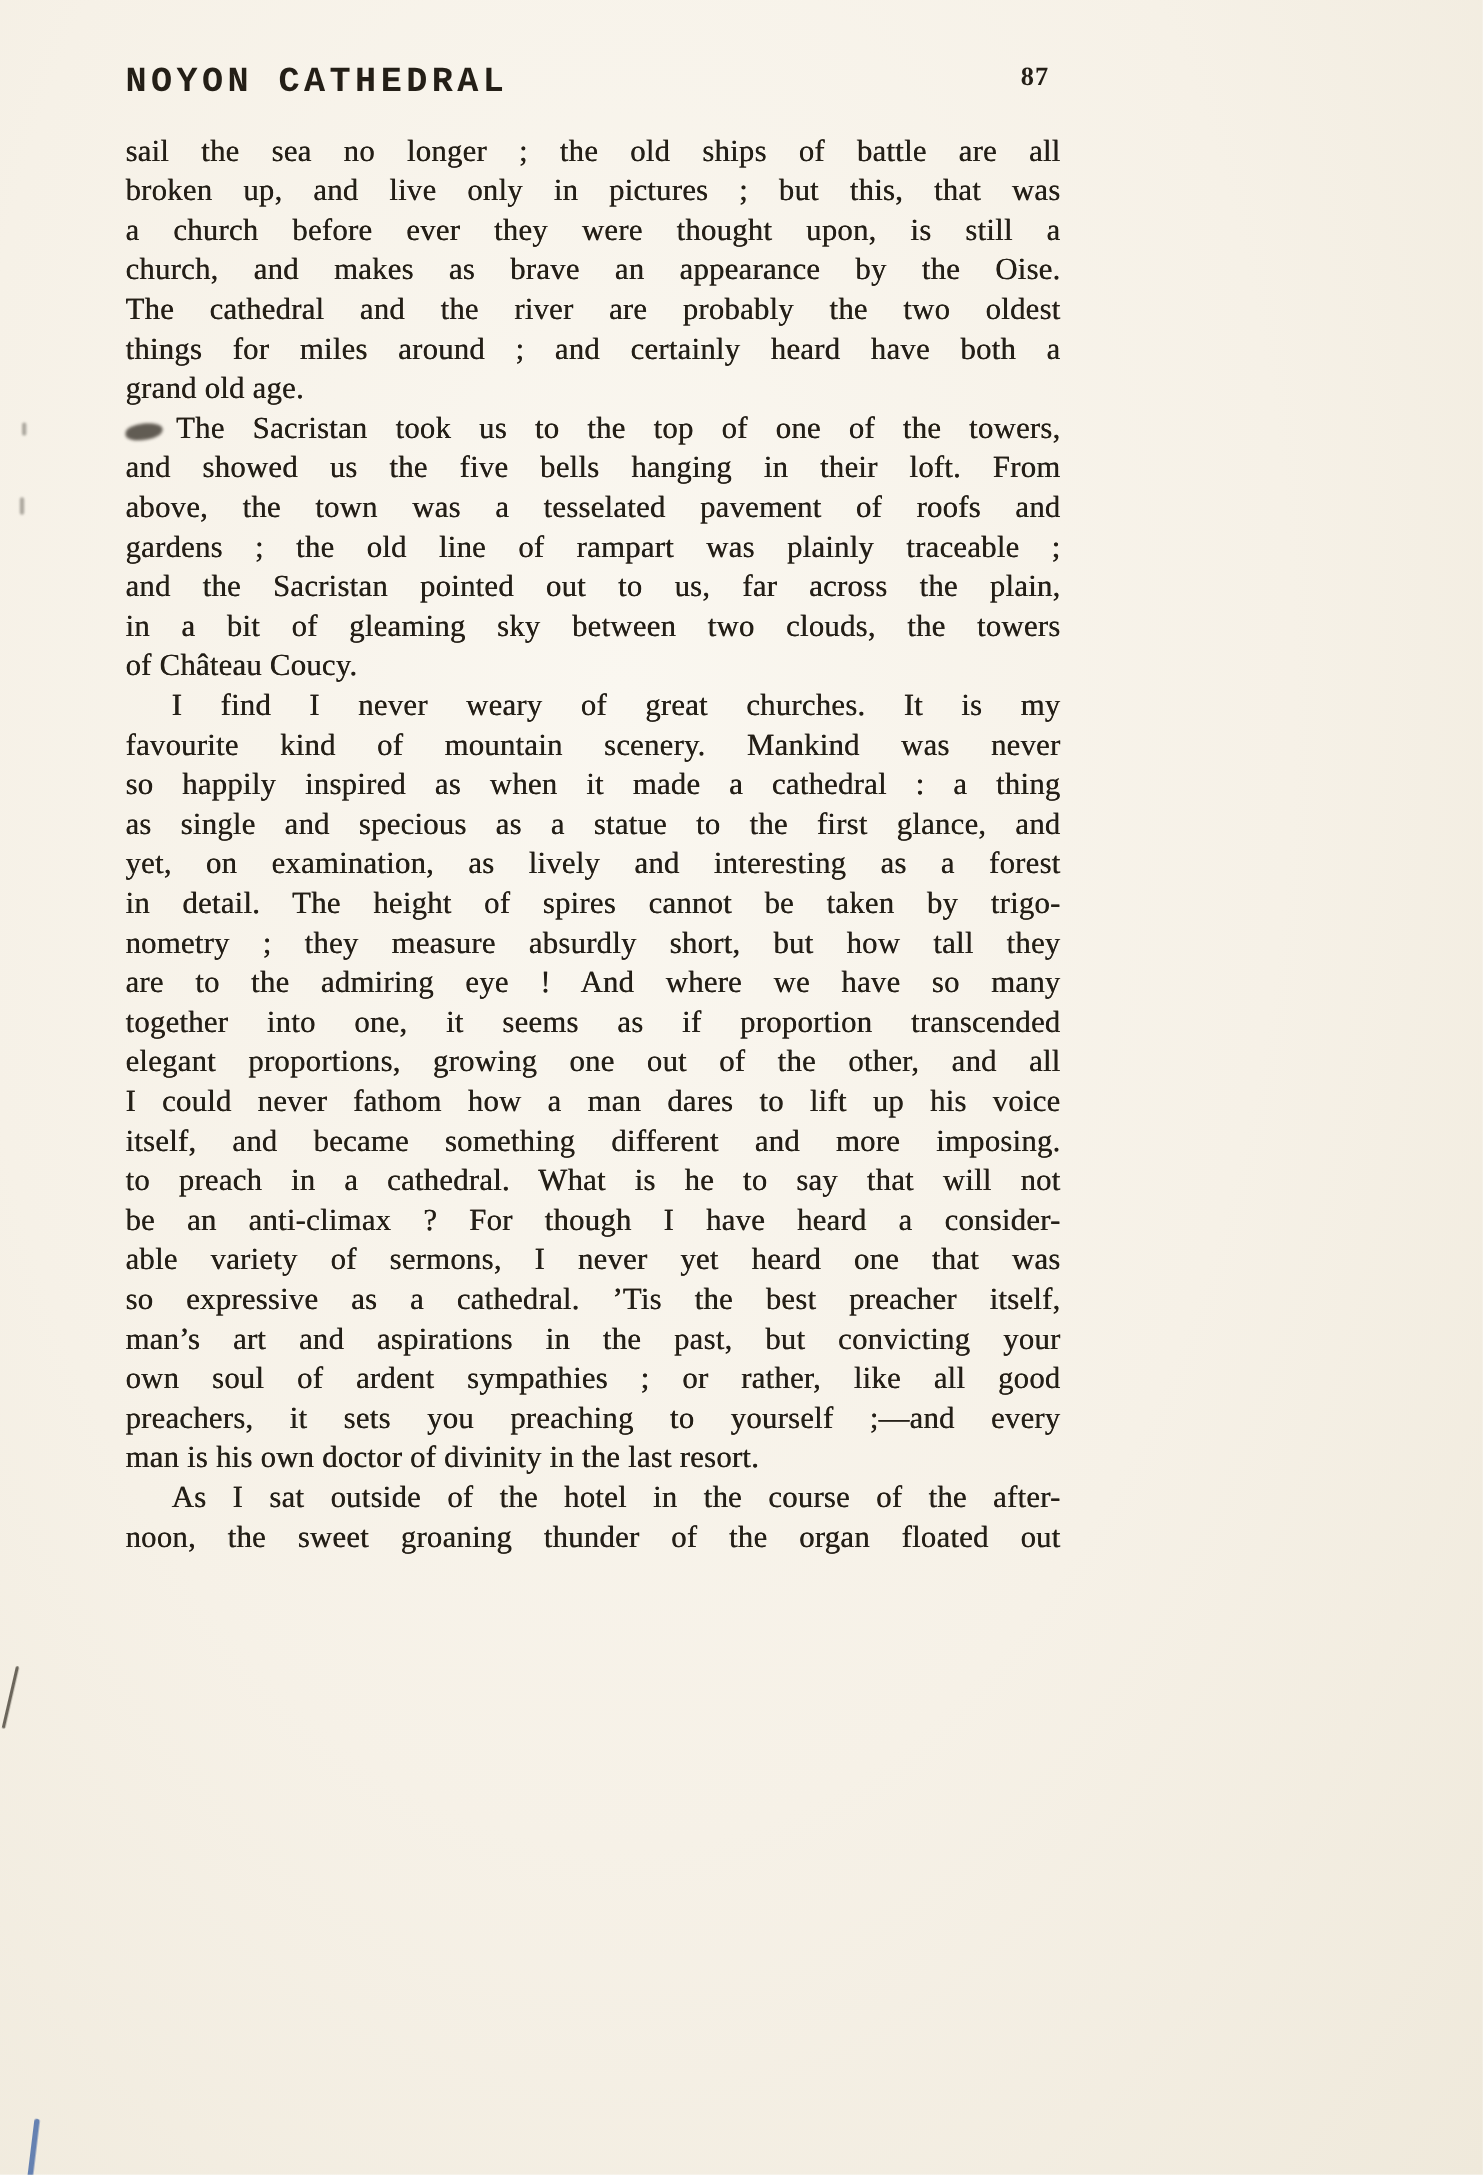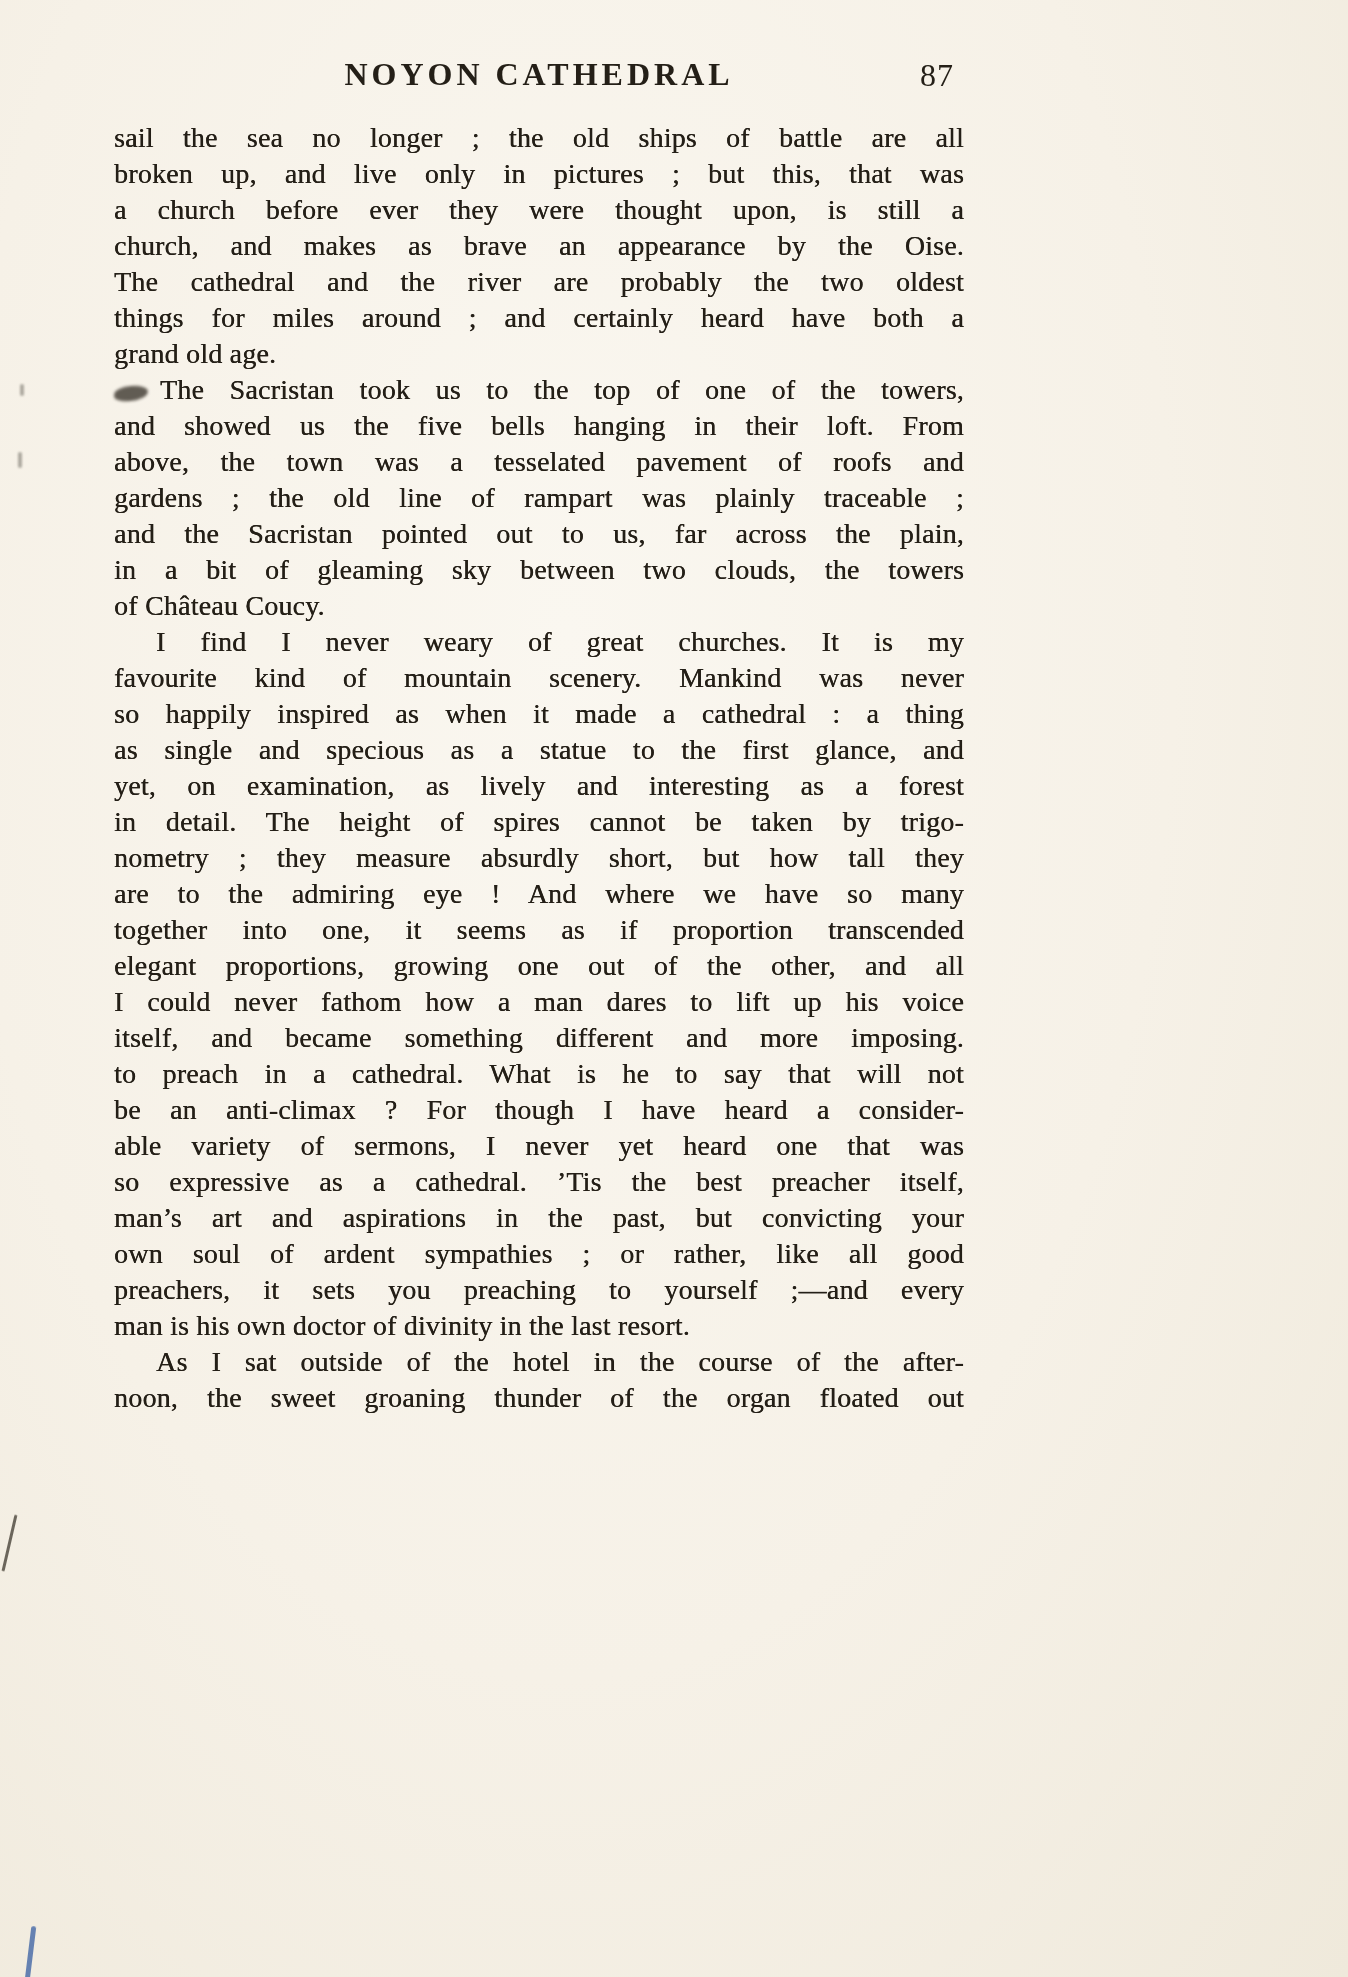--- a/index.html
+++ b/index.html
@@ -28,32 +28,32 @@
     position: absolute;
     left: 114px;
     top: 56px;
     width: 850px;
   }
   .page-header {
     position: relative;
     height: 46px;
   }
   .page-title {
-    text-align: center;
     font-weight: bold;
     font-size: 32px;
     letter-spacing: 4px;
     color: var(--ink);
+    font-family: Liberation Mono, monospace;
   }
   .page-number {
     position: absolute;
     right: 10px;
     top: 1px;
-    font-weight: normal;
-    font-size: 32px;
+    font-weight: bold;
+    font-size: 24px;
     letter-spacing: 1px;
   }
   .page-body {
     margin-top: 18px;
     font-size: 28px;
     line-height: 36px;
     letter-spacing: 0.2px;
     text-shadow: 0.3px 0 0 currentColor; 
   }
   .para { margin: 0; }

